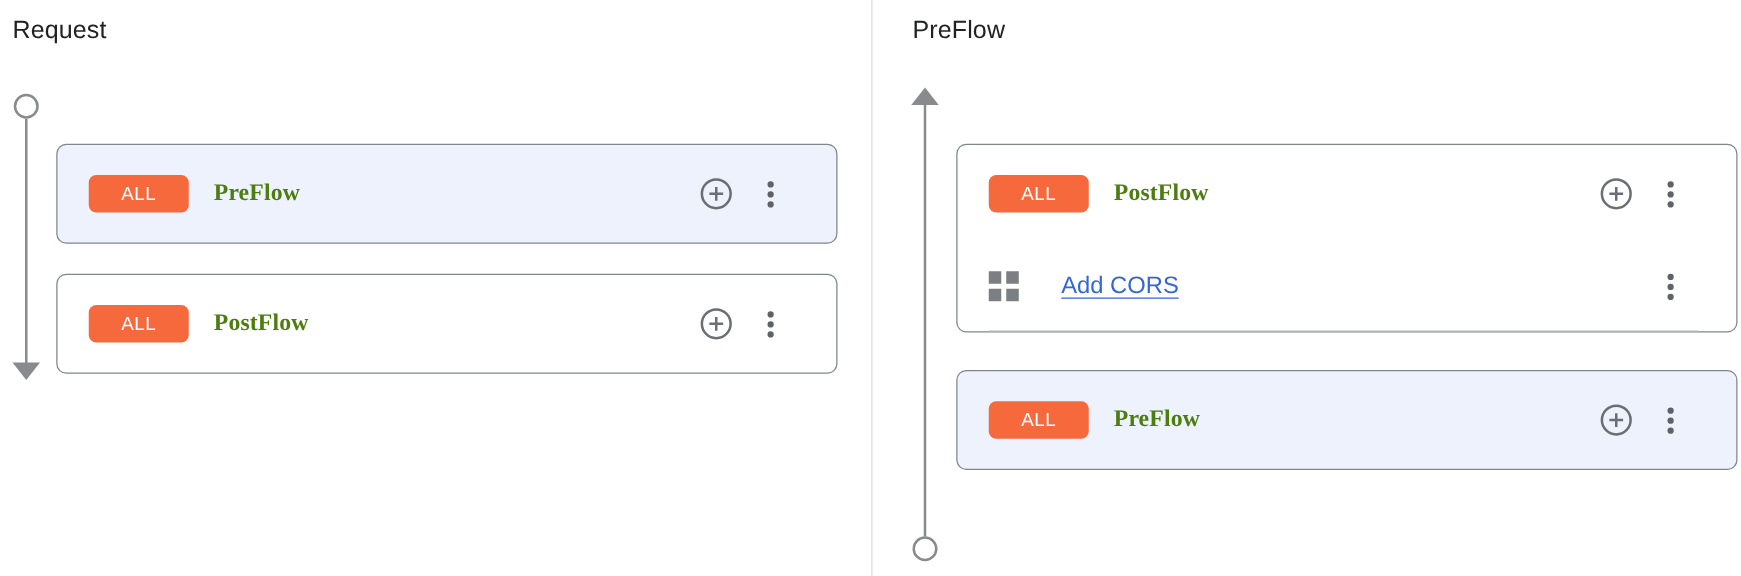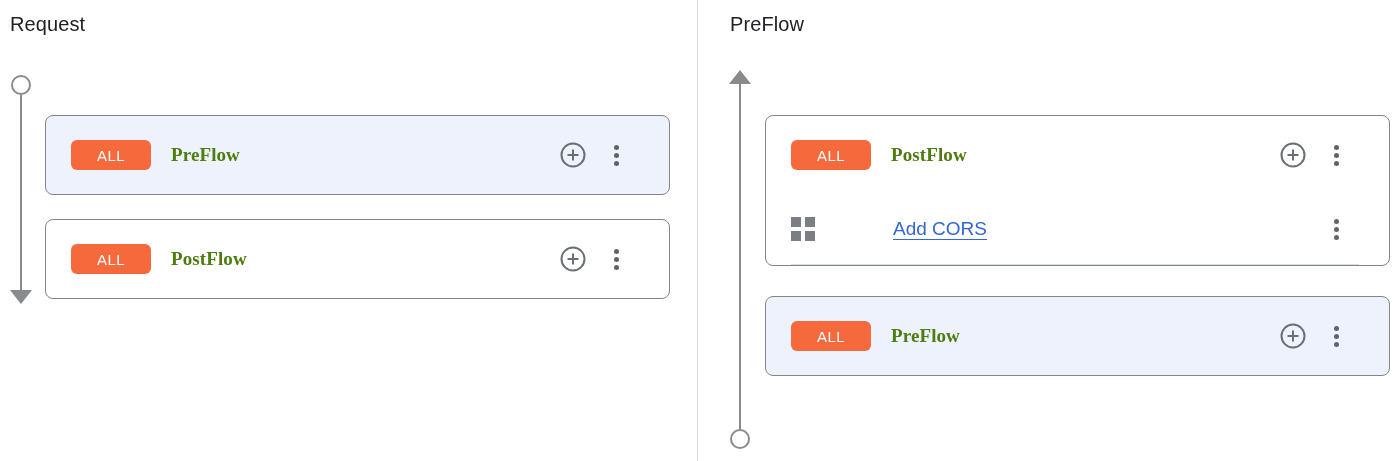--- a/index.html
+++ b/index.html
@@ -142,21 +142,20 @@
     border-radius: 50%;
     background: #5f6368;
   }
 
   
   .policy-row {
     height: 70px;
     display: flex;
     align-items: center;
     padding: 0 39px 0 25px;
-    gap: 44px;
   }
   .policy-sep {
     height: 1px;
     background: #dadce0;
     margin: 0 30px 0 25px;
   }
   .drag-grid {
     width: 24px; height: 24px;
     display: grid;
     grid-template-columns: 10px 10px;

